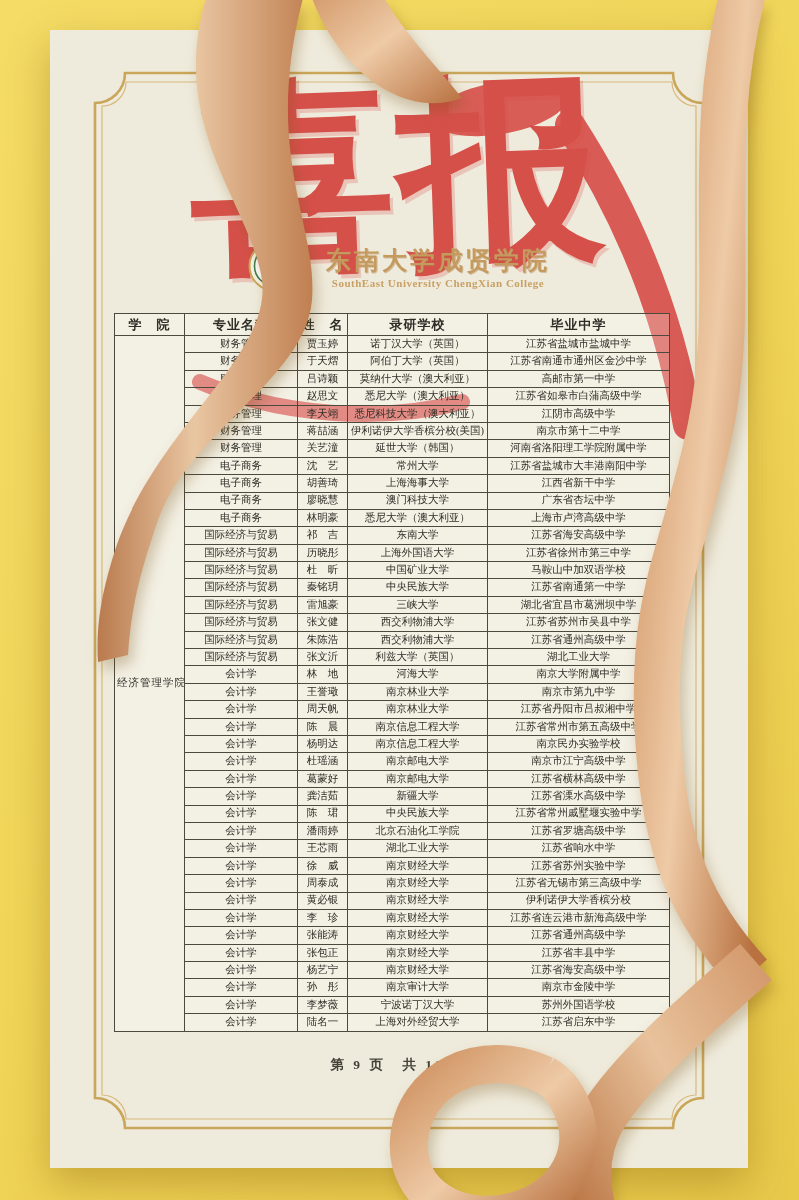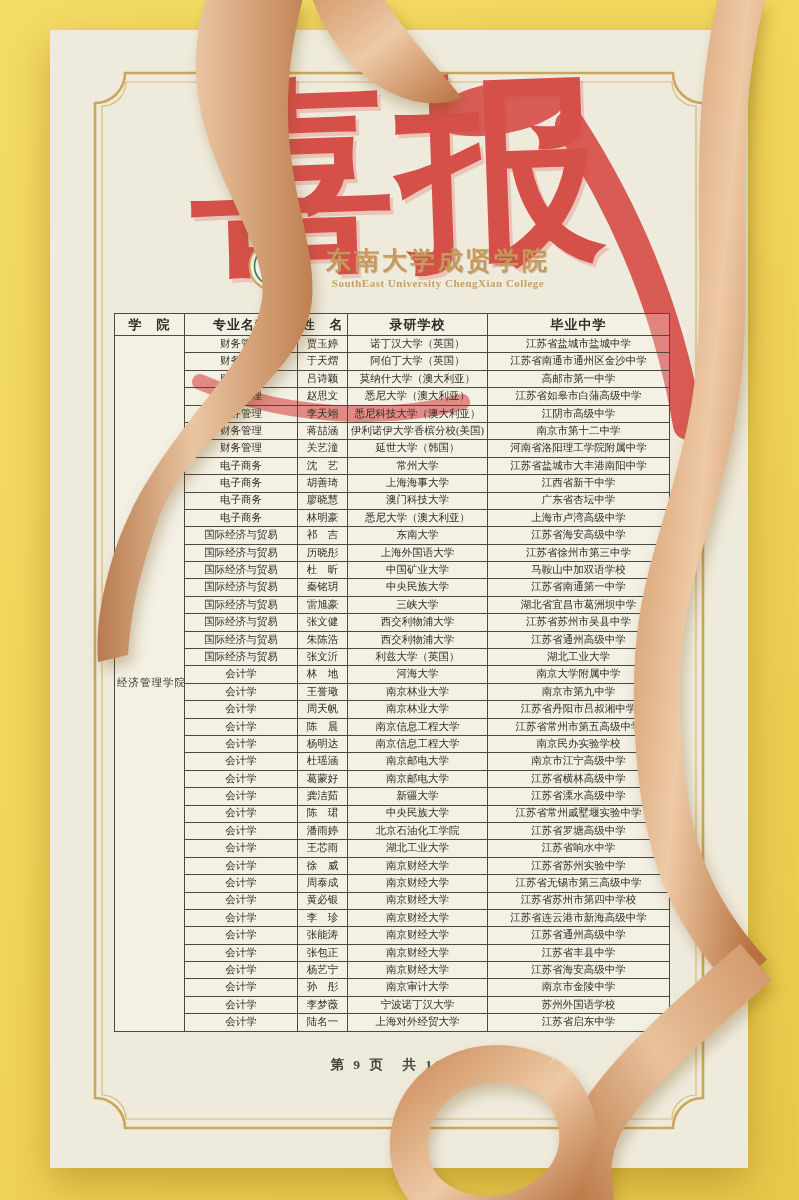--- a/index.html
+++ b/index.html
@@ -294,21 +294,21 @@
         <tr>
           <td>会计学</td>
           <td>周泰成</td>
           <td>南京财经大学</td>
           <td>江苏省无锡市第三高级中学</td>
         </tr>
         <tr>
           <td>会计学</td>
           <td>黄必银</td>
           <td>南京财经大学</td>
-          <td>江苏省苏州市第四中学校</td>
+          <td>伊利诺伊大学香槟分校</td>
         </tr>
         <tr>
           <td>会计学</td>
           <td>李　珍</td>
           <td>南京财经大学</td>
           <td>江苏省连云港市新海高级中学</td>
         </tr>
         <tr>
           <td>会计学</td>
           <td>张能涛</td>

